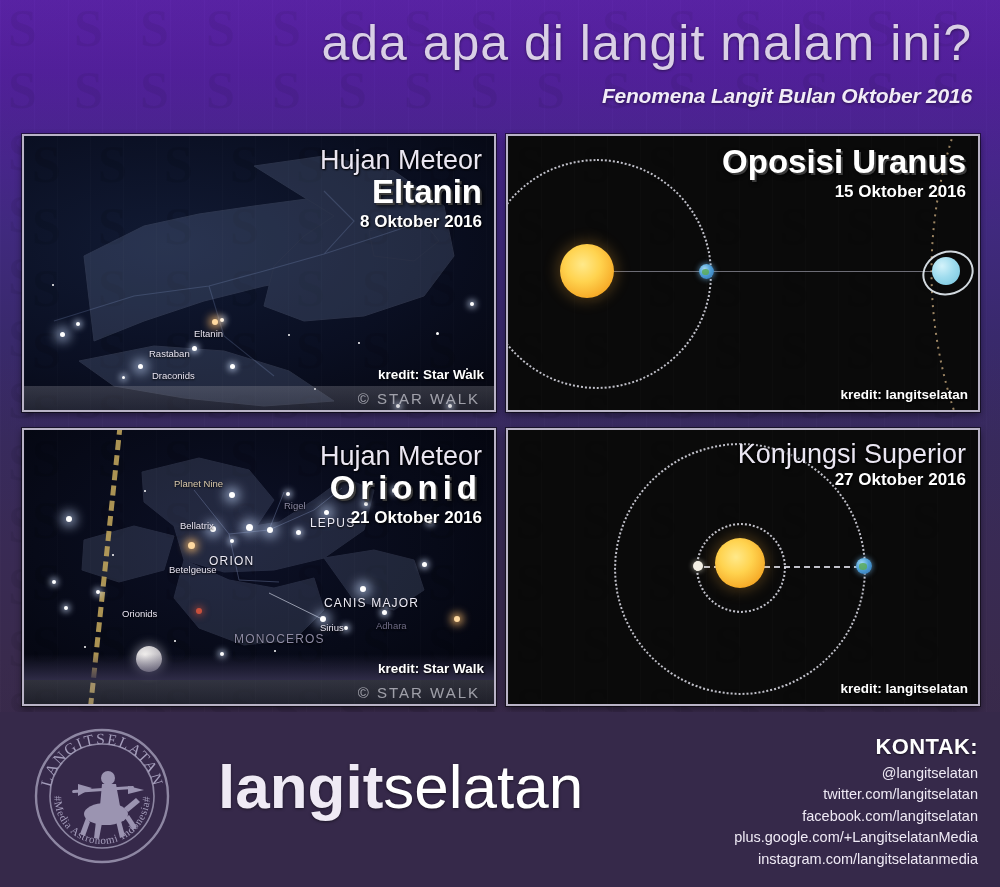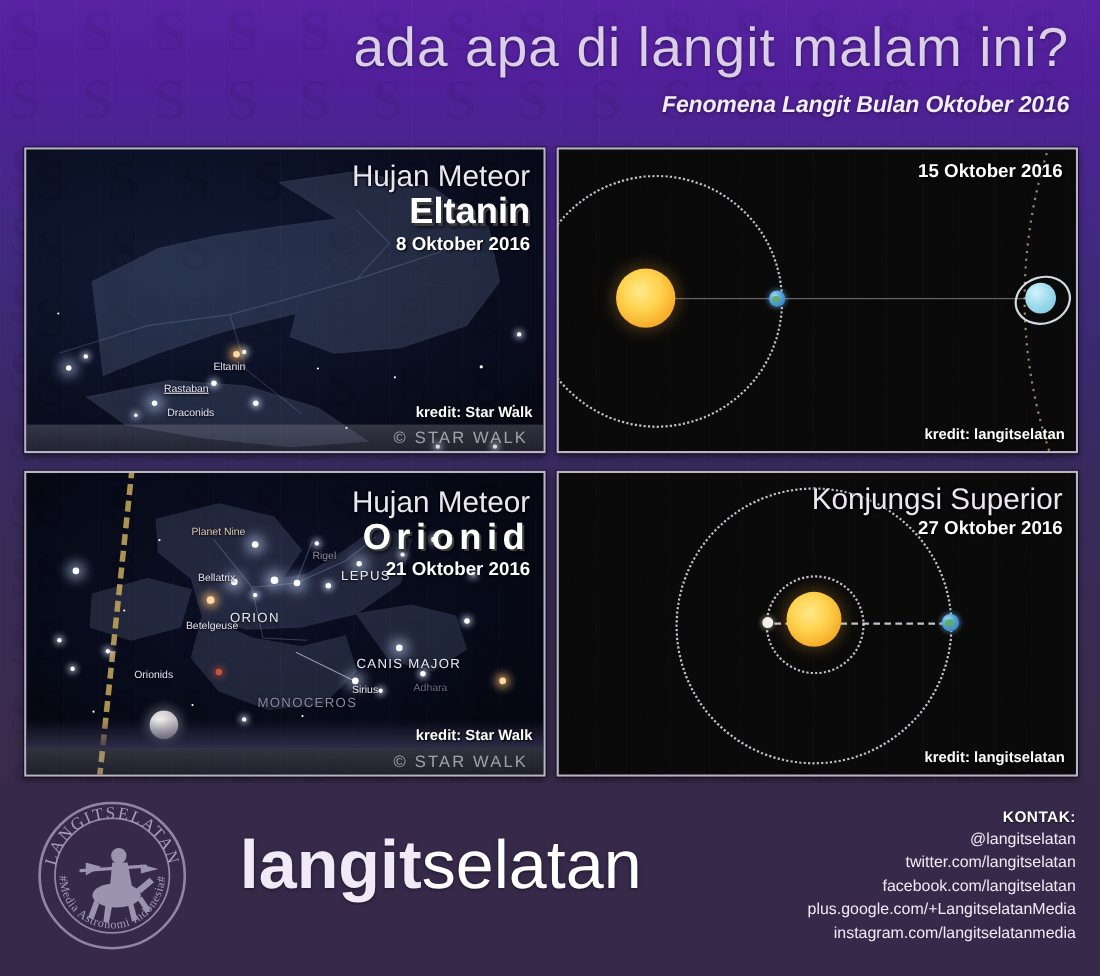--- a/index.html
+++ b/index.html
@@ -168,21 +168,21 @@
   .footer{position:absolute;left:0;bottom:0;width:1000px;height:175px;background:#36294a;}
   .seal{position:absolute;left:32px;top:14px;width:140px;height:140px;}
   .wordmark{
     position:absolute;left:218px;top:44px;
     font-size:62px;line-height:1;white-space:nowrap;
   }
   .wm-bold{font-weight:bold;color:#efeaf5;text-shadow:0 1px 3px rgba(0,0,0,.5);}
   .wm-light{font-weight:300;color:#ffffff;text-shadow:0 1px 3px rgba(0,0,0,.5);}
   .contact{position:absolute;right:22px;top:22px;text-align:right;}
   .contact-title{
-    font-size:14px;font-weight:bold;color:#ffffff;letter-spacing:.4px;
+    font-size:22px;font-weight:bold;color:#ffffff;letter-spacing:.4px;
     margin-bottom:3px;text-shadow:0 1px 2px rgba(0,0,0,.6);
   }
   .contact-line{font-size:14.5px;color:#efeaf5;line-height:1.48;white-space:nowrap;}
 </style>
 </head>
 <body>
 
 <div class="poster">
   <div class="wm-texture"></div>
   <svg class="wm-s" viewBox="0 0 1000 887" preserveAspectRatio="none">
@@ -237,21 +237,21 @@
     <div class="star" style="left:290px;top:252px;width:2px;height:2px;"></div>
 
     <div class="star" style="left:60px;top:274px;width:2px;height:2px;"></div>
 
     <div class="star" style="left:412px;top:196px;width:3px;height:3px;"></div>
     <div class="star" style="left:442px;top:232px;width:2px;height:2px;"></div>
     <div class="star glow" style="left:446px;top:166px;width:4px;height:4px;"></div>
     <div class="star" style="left:28px;top:148px;width:2px;height:2px;"></div>
 
     <div class="slabel" style="left:170px;top:192px;">Eltanin</div>
-    <div class="slabel" style="left:125px;top:212px;text-decoration:underline;">Rastaban</div>
+    <div class="slabel" style="left:125px;top:212px;">Rastaban</div>
     <div class="slabel" style="left:128px;top:234px;">Draconids</div>
 
     <div class="p-title" style="top:10px;">
       <div class="p-kicker">Hujan Meteor</div>
       <div class="p-name">Eltanin</div>
       <div class="p-date">8 Oktober 2016</div>
     </div>
     <div class="credit">kredit: Star Walk</div>
     <div class="starwalk-bar"></div>
     <div class="starwalk-mark">© STAR WALK</div>
@@ -270,20 +270,21 @@
       <path d="M455 -30 Q392 136 455 300" fill="none" stroke="rgba(205,175,130,.75)" stroke-width="2" stroke-dasharray="2 5"></path>
     </svg>
 
     <div class="align-line" style="left:88px;top:135px;width:352px;"></div>
     <div class="sun" style="left:52px;top:108px;width:54px;height:54px;"></div>
     <div class="earth" style="left:191px;top:128px;width:15px;height:15px;"></div>
     <div class="uranus-body" style="left:424px;top:121px;width:28px;height:28px;"></div>
     <div class="uranus-ring" style="left:418px;top:111px;width:40px;height:48px;"></div>
 
     <div class="p-title" style="top:8px;">
+      <div class="p-name">Oposisi Uranus</div>
       <div class="p-date">15 Oktober 2016</div>
     </div>
     <div class="credit low">kredit: langitselatan</div>
   </div>
 
   <div class="panel" id="panel-orionid">
     <div class="sky-orion"></div>
     <div class="panel-sbg"></div>
     <svg class="panel-sglyphs" viewBox="0 0 470 274" preserveAspectRatio="none">
       <rect width="470" height="274" fill="url(#spat)"></rect>

